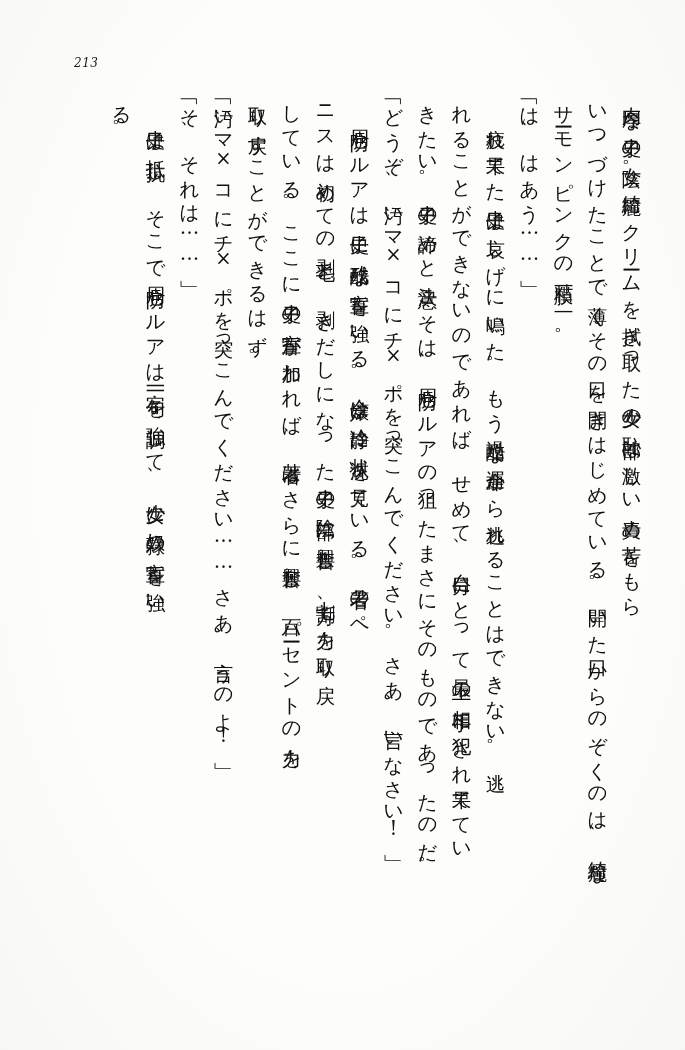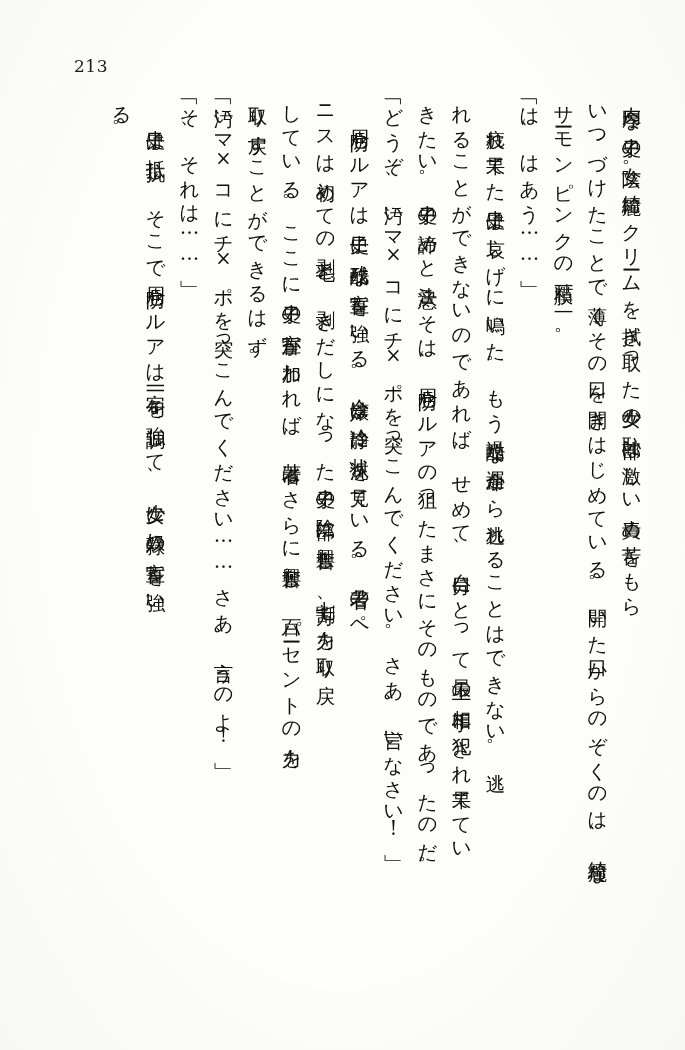--- a/index.html
+++ b/index.html
@@ -25,21 +25,22 @@
     inset: 0;
     background:
       radial-gradient(ellipse at 50% 45%, rgba(255,255,255,0) 60%, rgba(0,0,0,0.025) 100%);
     pointer-events: none;
   }
   .page-number {
     position: absolute;
     top: 56px;
     left: 74px;
     font-family: "DejaVu Serif", "Liberation Serif", serif;
-    font-size: 17px;
+    font-style: italic;
+    font-size: 12px;
     color: #1a1a1a;
     letter-spacing: 0.5px;
   }
   .text-block {
     position: absolute;
     top: 92px;
     left: 52px;
     right: 44px;
     height: 880px;
     display: flex;

